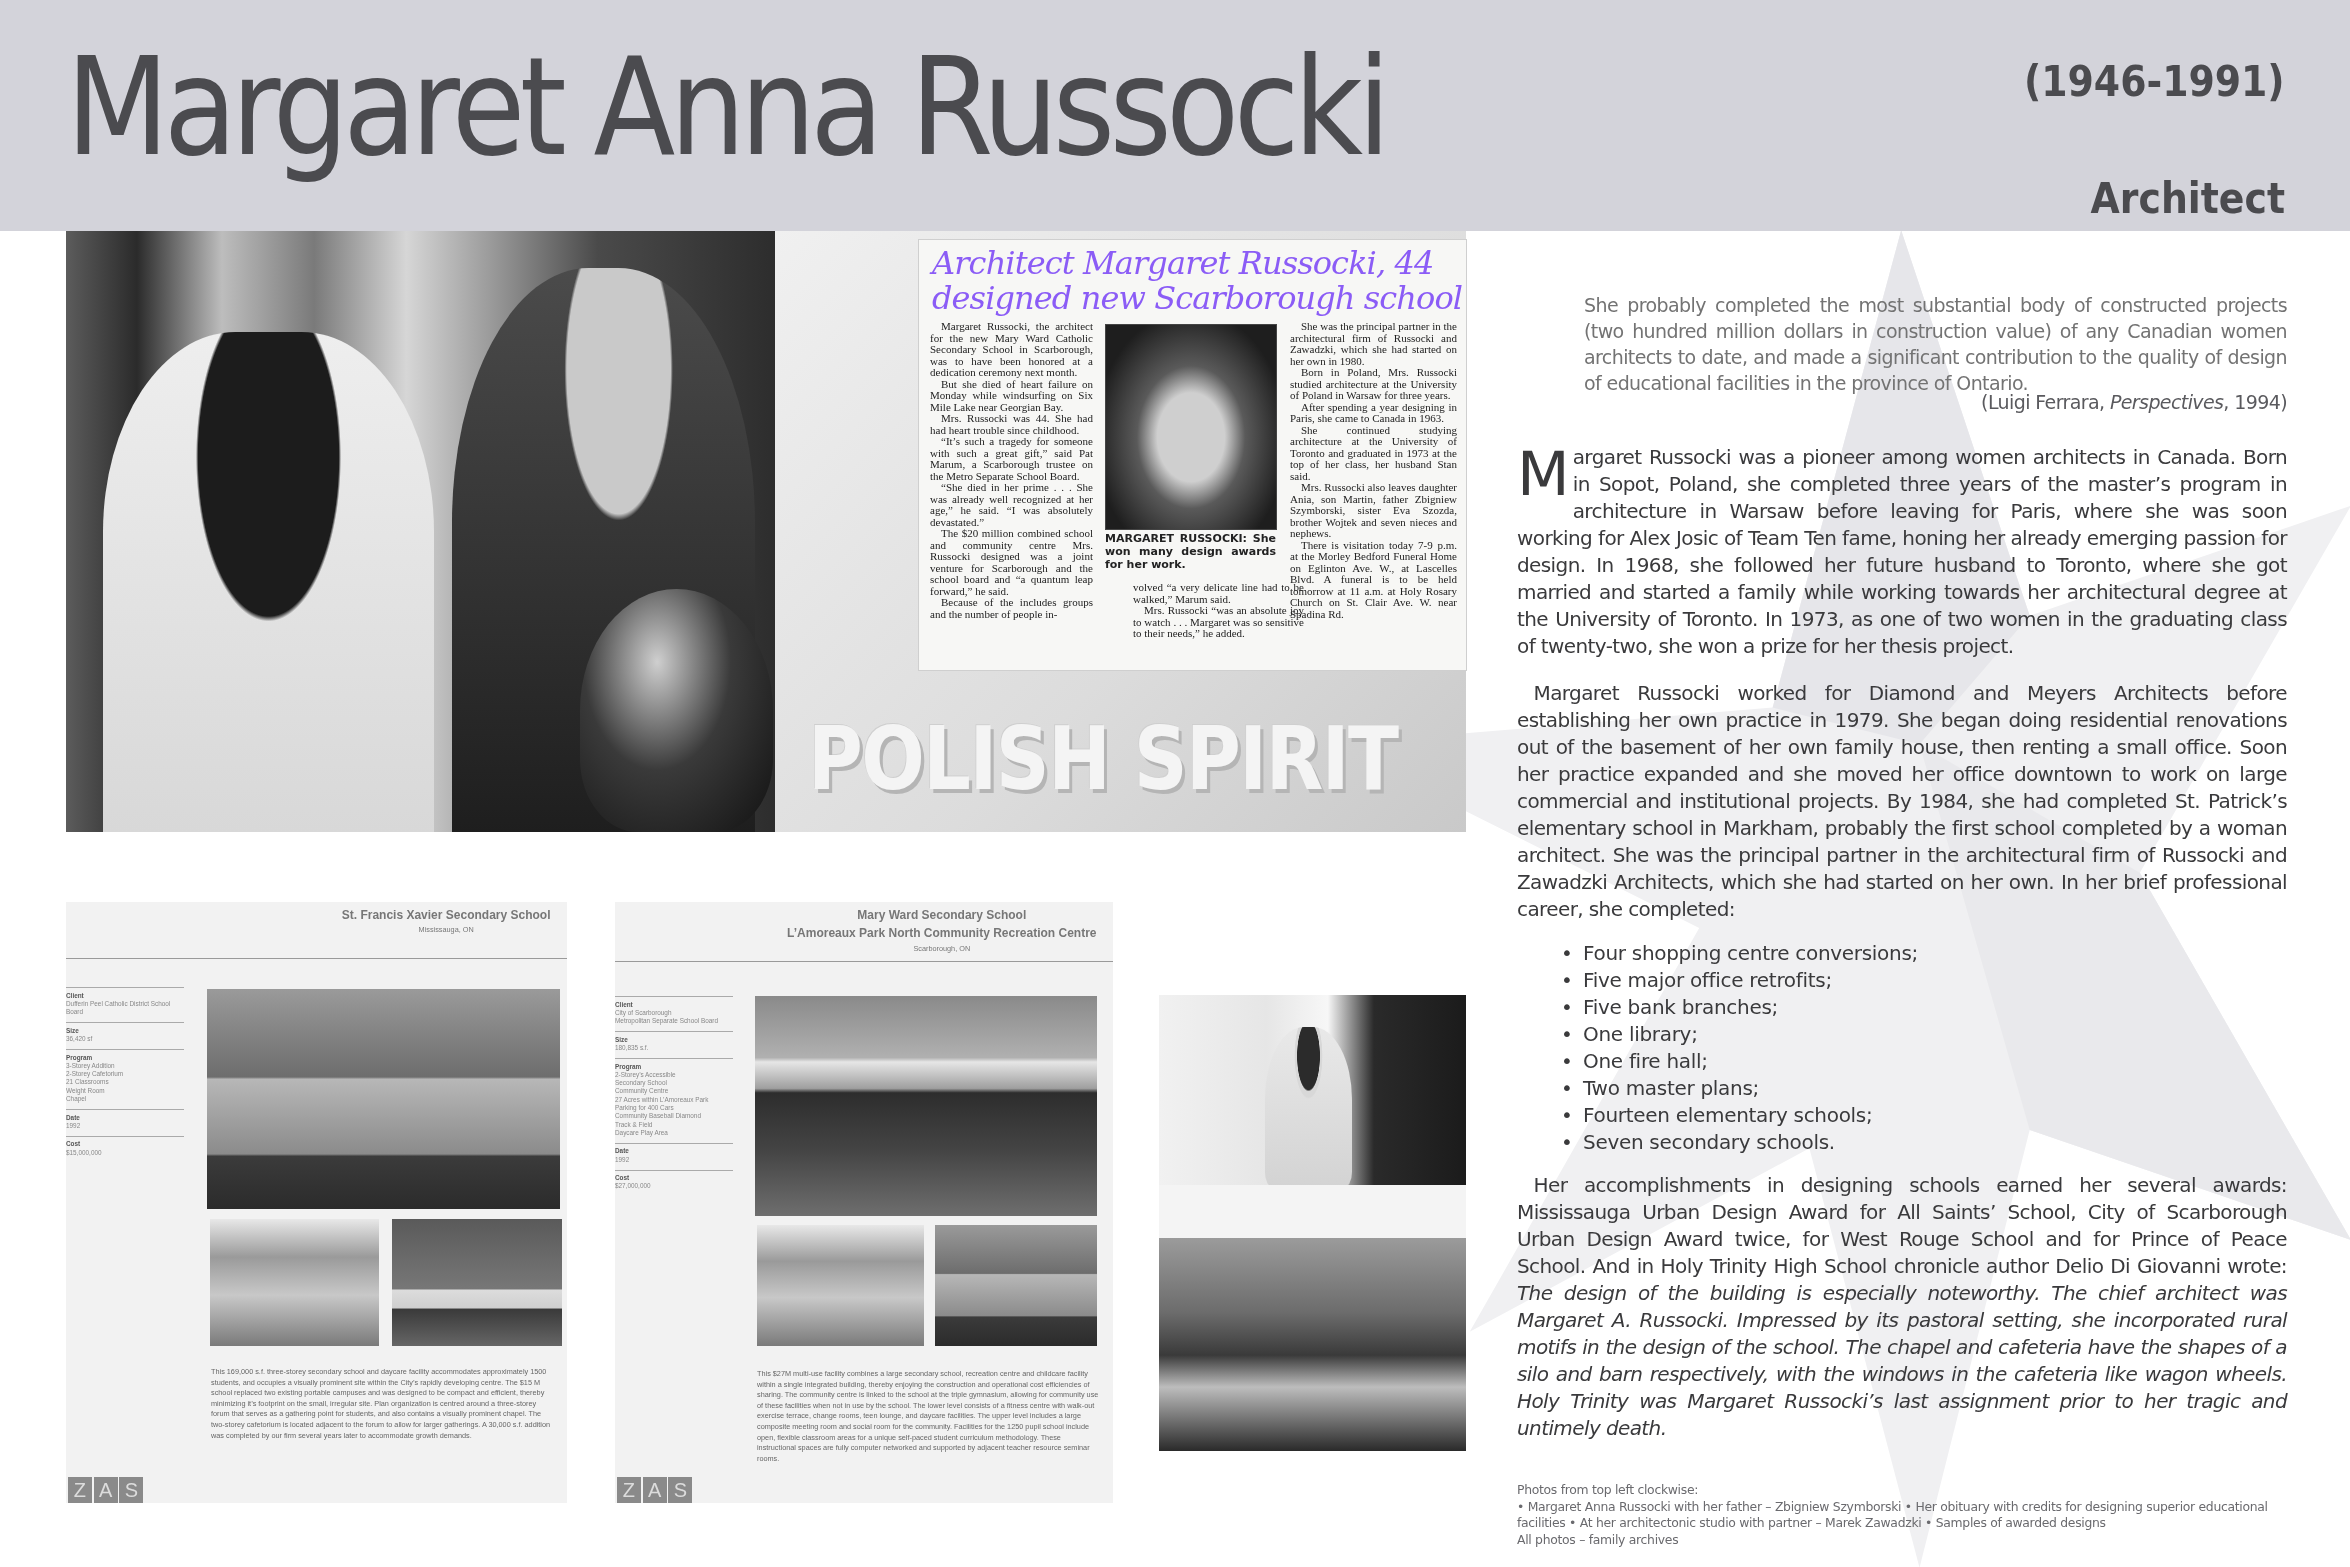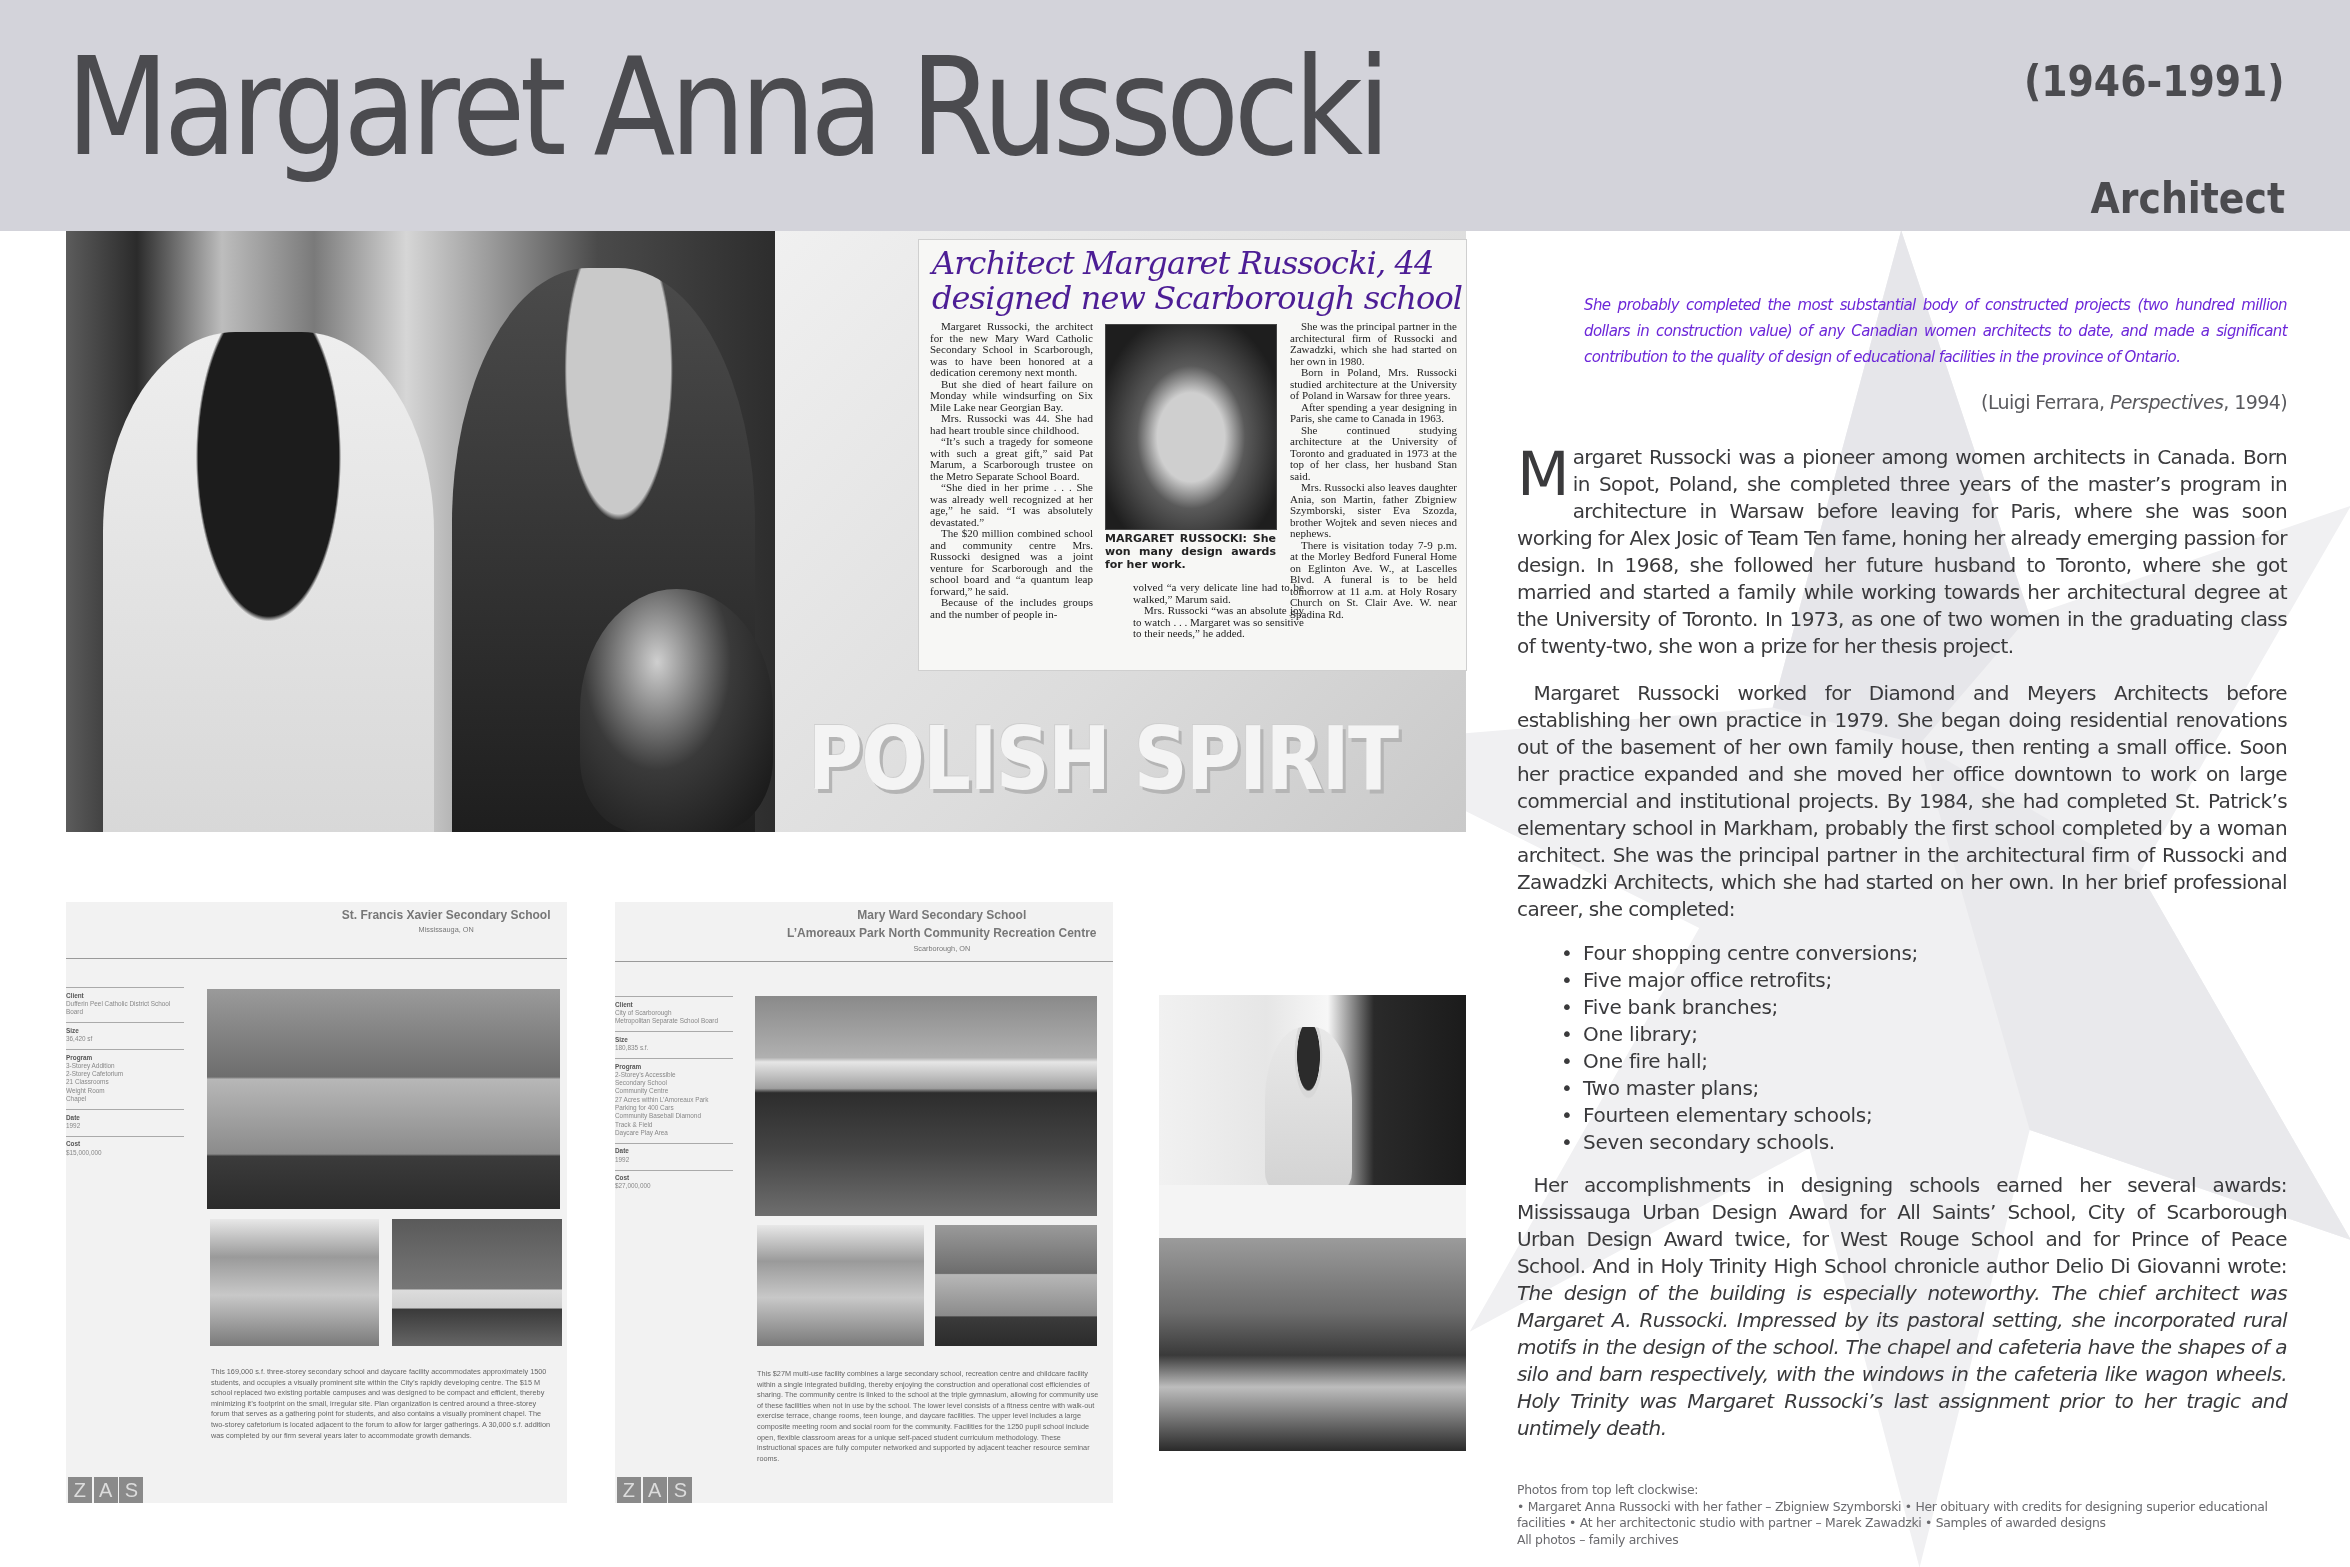--- a/index.html
+++ b/index.html
@@ -20,21 +20,21 @@
 
   
   .photo { position: absolute; overflow: hidden; }
   .photo-father { left: 66px; top: 231px; width: 709px; height: 601px; background: linear-gradient(90deg,#5c5c5c 0%,#2b2b2b 10%,#bdbdbd 22%,#7a7a7a 35%,#d6d6d6 48%,#9a9a9a 60%,#4a4a4a 75%,#2d2d2d 100%); }
   .photo-father .figure1 { position:absolute; left:37px; top:101px; width:331px; height:500px; background: radial-gradient(ellipse at 50% 25%, #1c1c1c 0 30%, transparent 31%), linear-gradient(#eeeeee,#d8d8d8); border-radius: 40% 40% 0 0; }
   .photo-father .figure2 { position:absolute; left:386px; top:37px; width:303px; height:565px; background: radial-gradient(ellipse at 55% 18%, #c9c9c9 0 22%, transparent 23%), linear-gradient(#4b4b4b,#1e1e1e); border-radius: 45% 45% 0 0; }
   .photo-father .bag { position:absolute; left:514px; top:358px; width:193px; height:243px; background: radial-gradient(ellipse at 40% 30%, #cfcfcf 0, #3a3a3a 45%, #111 100%); border-radius: 50% 50% 30% 30%; }
 
   .clip-bg { left: 775px; top: 231px; width: 691px; height: 601px; background: linear-gradient(135deg,#f0f0f0,#dcdcdc 60%,#c9c9c9); }
   .newspaper { position: absolute; left: 918px; top: 239px; width: 547px; height: 430px; background: #f7f7f5; border: 0.9px solid #cfcfcf; font-family: "Liberation Serif", serif; color: #222; }
-  .np-headline { position: absolute; left: 13px; top: 5.5px; font-family: "DejaVu Serif", serif; font-style: italic; font-size: 32px; line-height: 35px; color: #4c1d95; letter-spacing: -0.9px; }
+  .np-headline { position: absolute; left: 13px; top: 5.5px; font-family: "DejaVu Serif", serif; font-style: italic; font-size: 32px; line-height: 35px; color: #8b5cf6; letter-spacing: -0.9px; }
   .np-col { position: absolute; font-size: 11px; line-height: 11.5px; text-align: justify; }
   .np-col p { margin: 0; text-indent: 11px; }
   .np-col1 { left: 11px; top: 81px; width: 163px; }
   .np-col3 { left: 371px; top: 81px; width: 167px; }
   .np-photo { position: absolute; left: 186px; top: 84px; width: 170px; height: 204px; background: radial-gradient(ellipse at 50% 55%, #cfcfcf 0 28%, #5a5a5a 45%, #1e1e1e 80%); border: 0.9px solid #444; }
   .np-caption { position: absolute; left: 186px; top: 292px; width: 171px; font-family: "DejaVu Sans", sans-serif; font-weight: bold; font-size: 11px; line-height: 13px; text-align: justify; }
   .np-col2 { left: 186px; top: 342px; width: 171px; margin-left: 28px; }
   .polish-spirit { position: absolute; left: 808px; top: 707px; width: 643px; height: 110px; font-family: "DejaVu Sans", sans-serif; font-weight: bold; font-size: 88px; color: #f4f4f4; letter-spacing: -1.8px; text-shadow: 3.7px 3.7px 0 #b5b5b5, -0.9px -0.9px 0 #cfcfcf; transform: scaleX(0.85); transform-origin: left top; white-space: nowrap; }
 
   
@@ -58,21 +58,21 @@
   .bld-int { background: linear-gradient(180deg,#e8e8e8 0%,#9a9a9a 30%,#c8c8c8 60%,#7a7a7a 100%); }
   .bld-far { background: linear-gradient(180deg,#5a5a5a 0%,#777 55%,#dcdcdc 56%,#cfcfcf 70%,#3a3a3a 71%,#666 100%); }
   .bld-lake { background: linear-gradient(180deg,#8a8a8a 0%,#b0b0b0 28%,#e6e6e6 30%,#9f9f9f 42%,#2d2d2d 44%,#444 70%,#6e6e6e 100%); }
 
   .photo-studio1 { left: 1159px; top: 995px; width: 307px; height: 243px; background: linear-gradient(90deg,#f1f1f1 0%,#e6e6e6 35%,#f7f7f7 55%,#2a2a2a 70%,#1b1b1b 100%); }
   .photo-studio1 .man { position:absolute; left:106px; top:32px; width:87px; height:161px; background: radial-gradient(ellipse at 50% 18%, #2b2b2b 0 18%, #d8d8d8 19% 22%, transparent 23%), linear-gradient(#e9e9e9,#d3d3d3); border-radius: 45% 45% 10% 10%; }
   .photo-studio1 .desk { position:absolute; left:0; bottom:0; width:100%; height:53px; background:#f4f4f4; }
   .photo-studio2 { left: 1159px; top: 1238px; width: 307px; height: 213px; background: linear-gradient(180deg,#9b9b9b 0%,#6c6c6c 35%,#3a3a3a 55%,#bdbdbd 70%,#2a2a2a 100%); }
 
   
-  .quote { position: absolute; left: 1584px; top: 292px; width: 703px; font-family: "DejaVu Sans", sans-serif; font-style: italic; font-size: 15px; line-height: 26px; color: #6d28d9; text-align: justify; letter-spacing: -0.6px; }
+  .quote { position: absolute; left: 1584px; top: 292px; width: 703px; font-family: "DejaVu Sans", sans-serif; font-size: 19px; line-height: 26px; color: #737373; text-align: justify; letter-spacing: -0.6px; }
   .quote-src { position: absolute; right: 64px; top: 391px; font-family: "DejaVu Sans", sans-serif; font-size: 19px; color: #5a5a5e; letter-spacing: -0.6px; }
   .quote-src i { font-style: italic; }
   .body { position: absolute; left: 1517px; width: 770px; font-family: "DejaVu Sans", sans-serif; font-size: 20px; line-height: 27px; color: #3a3a3c; text-align: justify; letter-spacing: -0.6px; }
   .p1 { top: 444px; }
   .p1 .dropcap { float: left; font-size: 61px; line-height: 51px; margin: 3.7px 3.7px 0 0; color: #3a3a3c; }
   .p2 { top: 680px; text-indent: 16.5px; }
   .list { position: absolute; left: 1561px; top: 940px; margin: 0; padding: 0; list-style: none; font-family: "DejaVu Sans", sans-serif; font-size: 20px; line-height: 27px; color: #3a3a3c; letter-spacing: -0.3px; }
   .list li::before { content: "\2022"; display: inline-block; width: 22px; }
   .p3 { top: 1172px; text-indent: 16.5px; }
   .p3 i { font-style: italic; }

